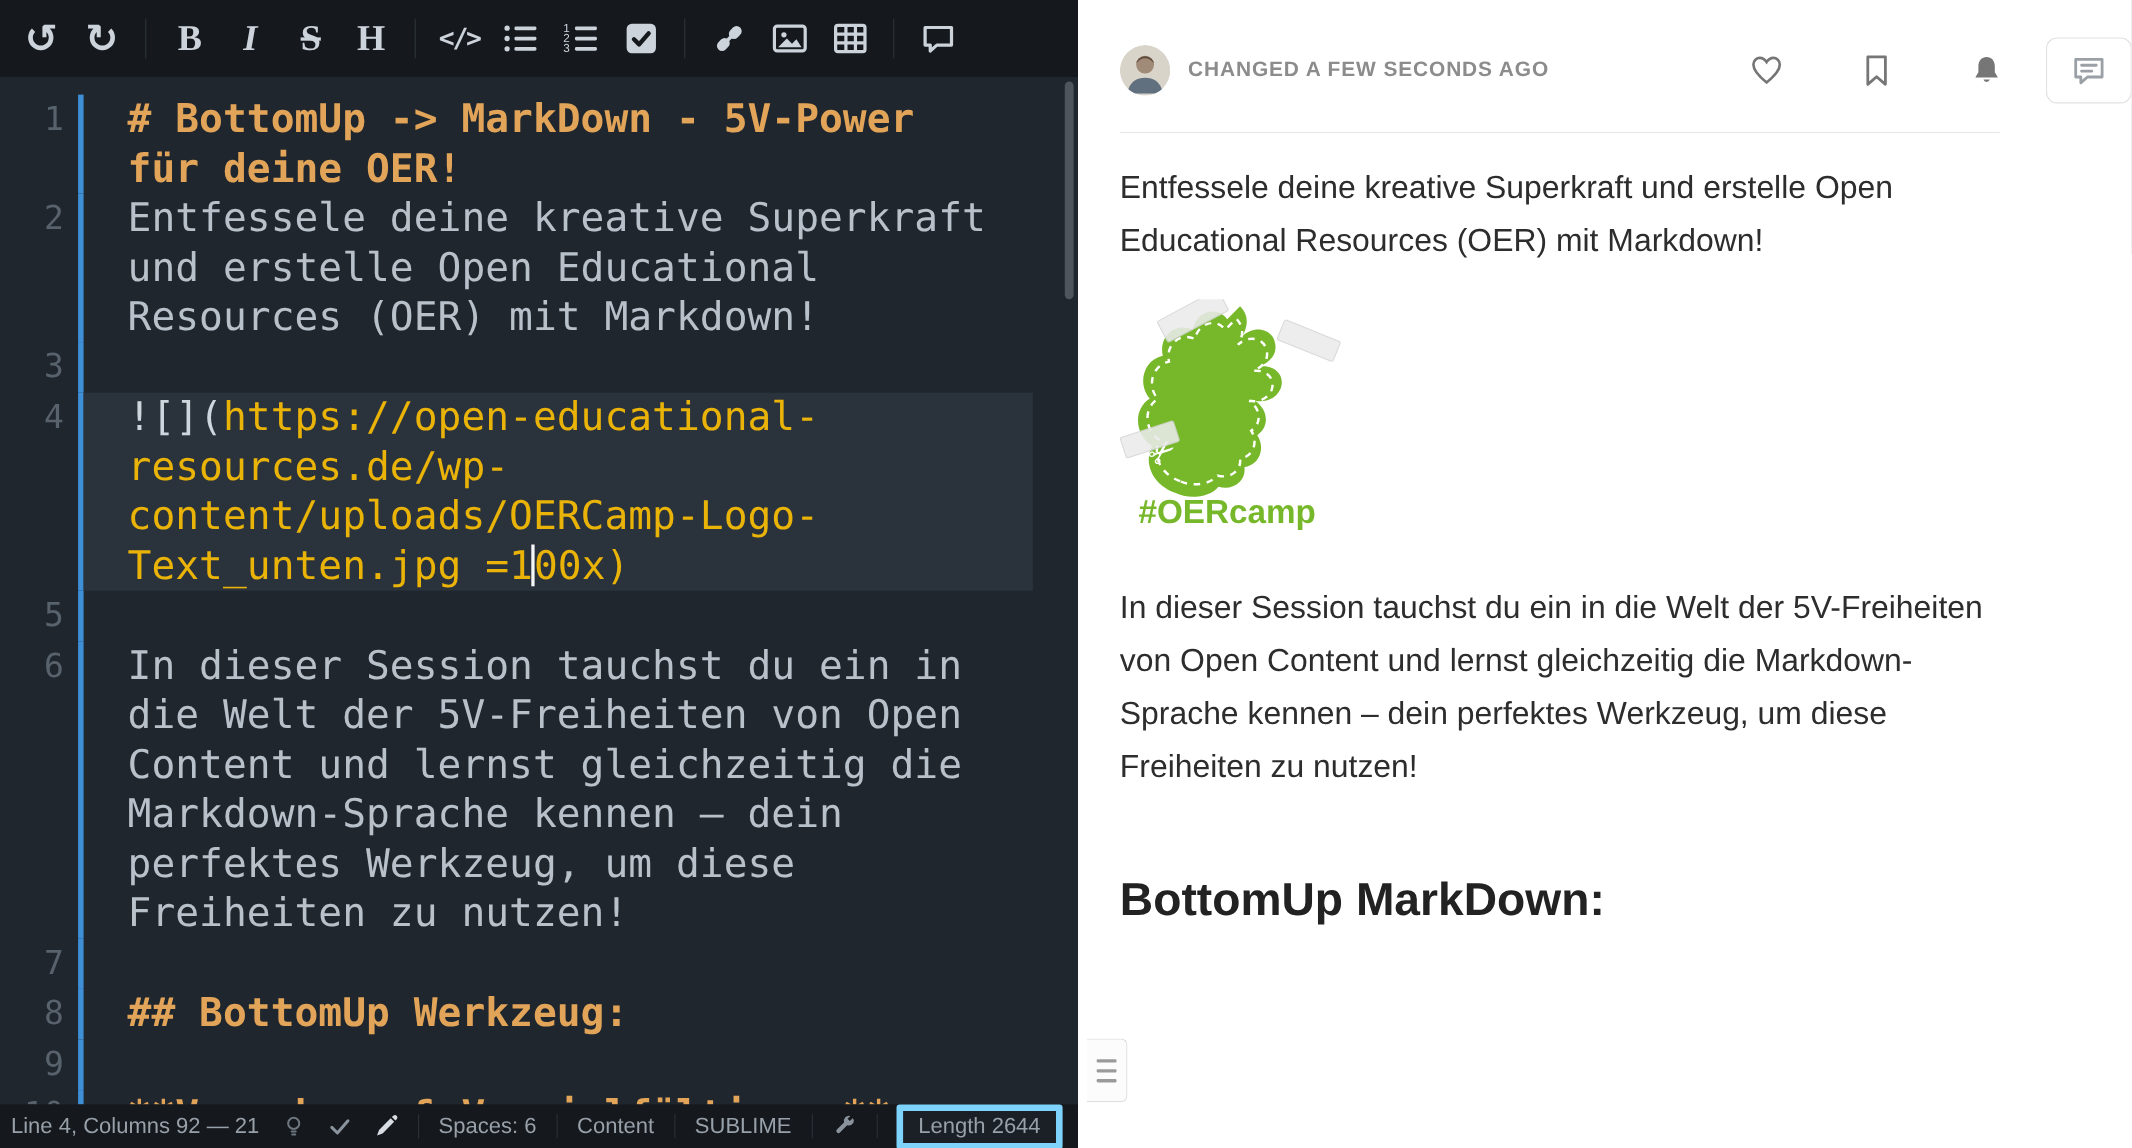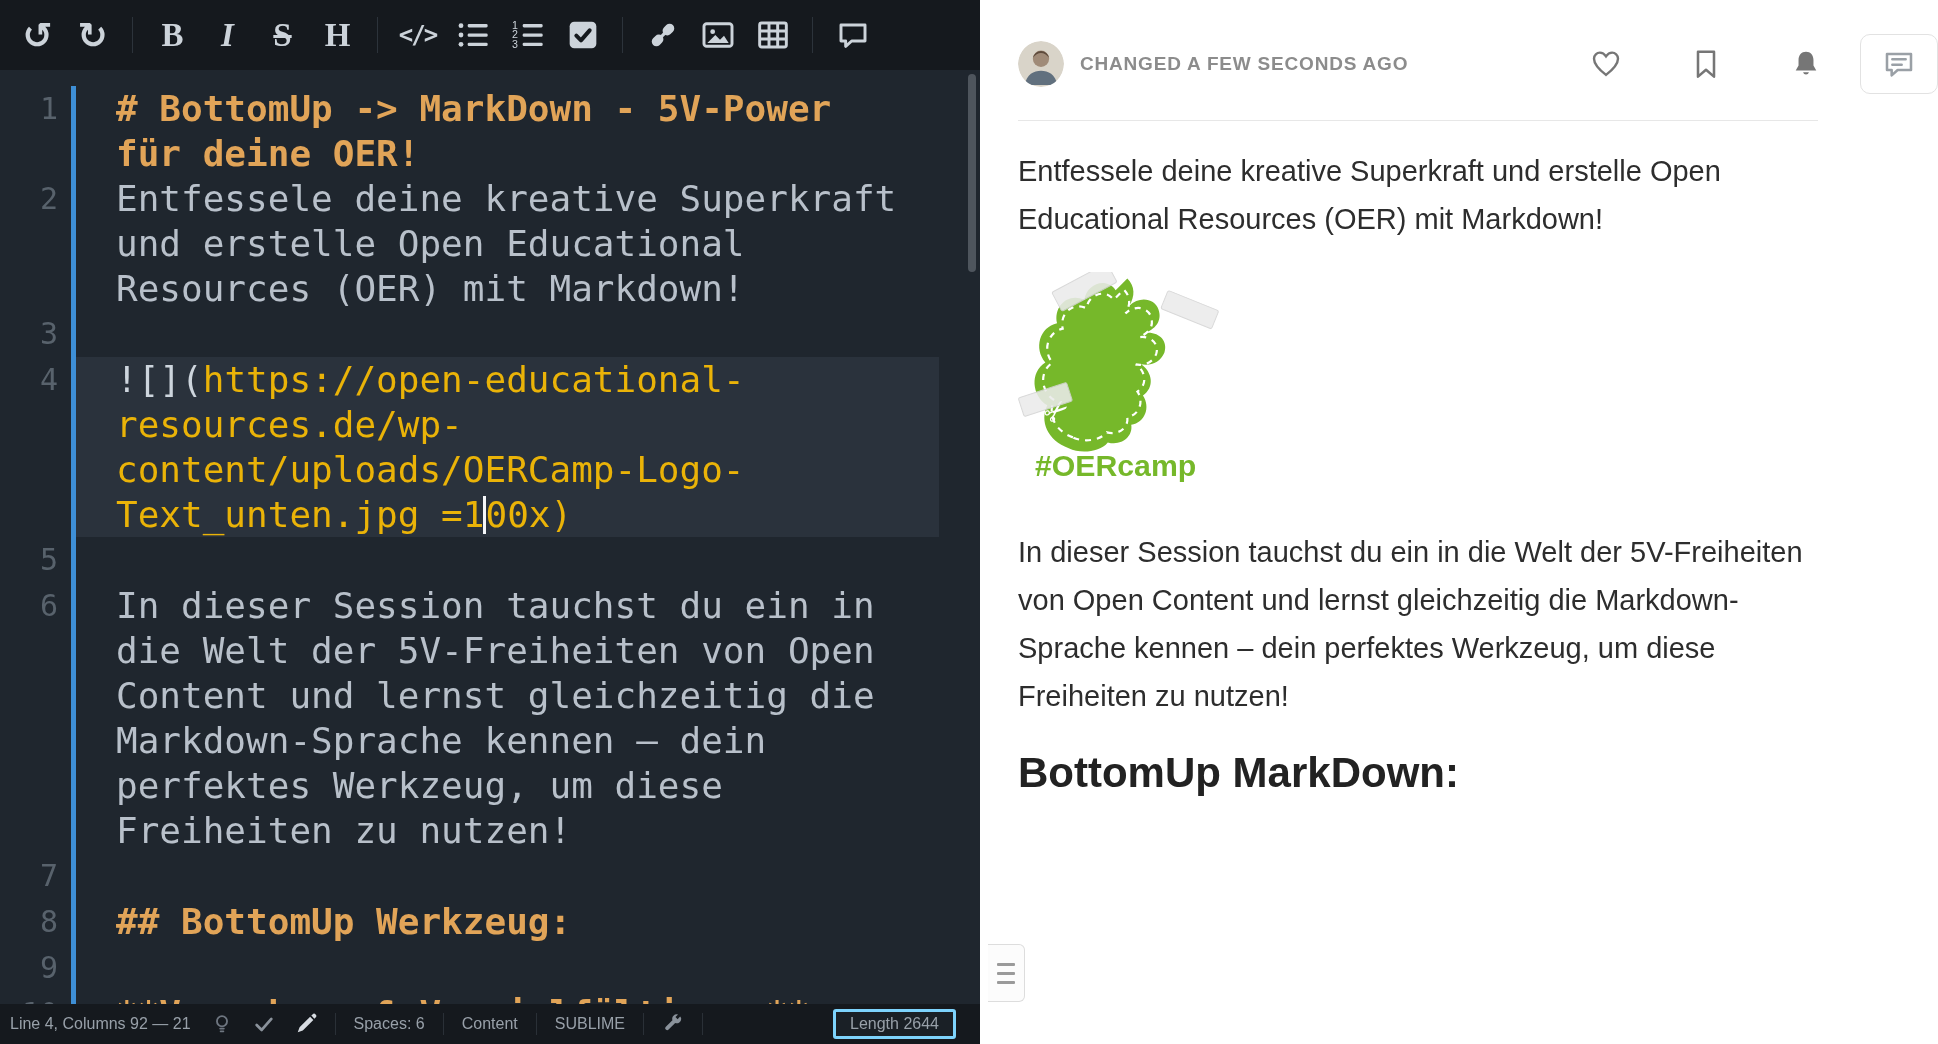--- a/index.html
+++ b/index.html
@@ -27,44 +27,44 @@
   .pre{white-space:pre-wrap;}
   .active .t{background:#2a323c;}
   .md-h{color:#e1a458;font-weight:bold;}
   .md-strong{color:#e1a458;font-weight:bold;}
   .punct{color:#cdd5dd;}
   .url{color:#eab308;}
   .caret{display:inline-block;width:3px;height:38px;background:#f5f7f9;vertical-align:-7px;margin:0 -1px;}
   .scroll-thumb{position:absolute;right:4px;top:74px;width:8px;height:198px;border-radius:4px;background:#4e555d;}
 
   .statusbar{position:absolute;left:0;right:0;bottom:0;height:40px;background:#15191e;display:flex;align-items:center;
-             color:#98a0a9;font-size:16px;}
+             color:#98a0a9;font-size:20px;}
   .sb-item{padding:0 10px;display:flex;align-items:center;gap:6px;cursor:pointer;white-space:nowrap;}
   .sb-sep{width:1px;height:22px;background:#2a3037;margin:0 8px;flex:none;}
   .sb-icon{width:22px;height:22px;display:block;}
-  .sb-length{background:#1a2026;border:3px solid #7dd3fc;border-radius:3px;padding:3px 14px;margin-right:24px;}
+  .sb-length{background:#1a2026;border:6px solid #7dd3fc;border-radius:3px;padding:3px 14px;margin-right:14px;}
 
   
   .divider{width:8px;flex:none;background:#ffffff;}
 
   
   .preview-pane{position:relative;flex:1;background:#fff;overflow:hidden;padding:0 0 0 30px;color:#2d2d2d;}
   .pv-header{margin-top:34px;display:flex;align-items:center;}
   .avatar{width:46px;height:46px;border-radius:50%;overflow:hidden;flex:none;cursor:pointer;}
   .changed{margin-left:16px;font-size:19px;letter-spacing:0.8px;color:#8c8c8c;font-weight:bold;}
   .pv-icons{margin-left:auto;display:flex;align-items:center;gap:68px;color:#767676;margin-right:38px;}
   .pv-icon{width:32px;height:32px;display:block;cursor:pointer;}
   .comment-btn{width:76px;height:58px;border:1px solid #e2e2e2;border-radius:10px;display:flex;align-items:center;
                justify-content:center;color:#9aa0a6;cursor:pointer;background:#fff;flex:none;}
   .pv-content{width:800px;}
   .pv-h1{margin-top:50px;font-size:55px;line-height:80px;font-weight:bold;color:#222;letter-spacing:-0.5px;}
   .h-rule{border:none;border-top:1px solid #e7e7e7;margin:26px 0 0 0;width:800px;}
   .pv-p{font-size:29px;line-height:48px;margin-top:26px;color:#2d2d2d;}
   .logo-wrap{margin-top:22px;}
-  .pv-h2{margin-top:29px;font-size:42px;font-weight:bold;color:#222;}
+  .pv-h2{margin-top:73px;font-size:42px;font-weight:bold;color:#222;}
   .toc-affix{position:absolute;left:0;top:944px;width:36px;height:56px;background:#fcfcfc;border:1px solid #ddd;
              border-left:none;border-radius:0 6px 6px 0;display:flex;flex-direction:column;justify-content:center;
              align-items:center;gap:6px;cursor:pointer;}
   .toc-affix span{display:block;width:18px;height:3px;background:#9a9a9a;border-radius:1px;}
 </style>
 </head>
 <body>
 
 <div class="app">
 

